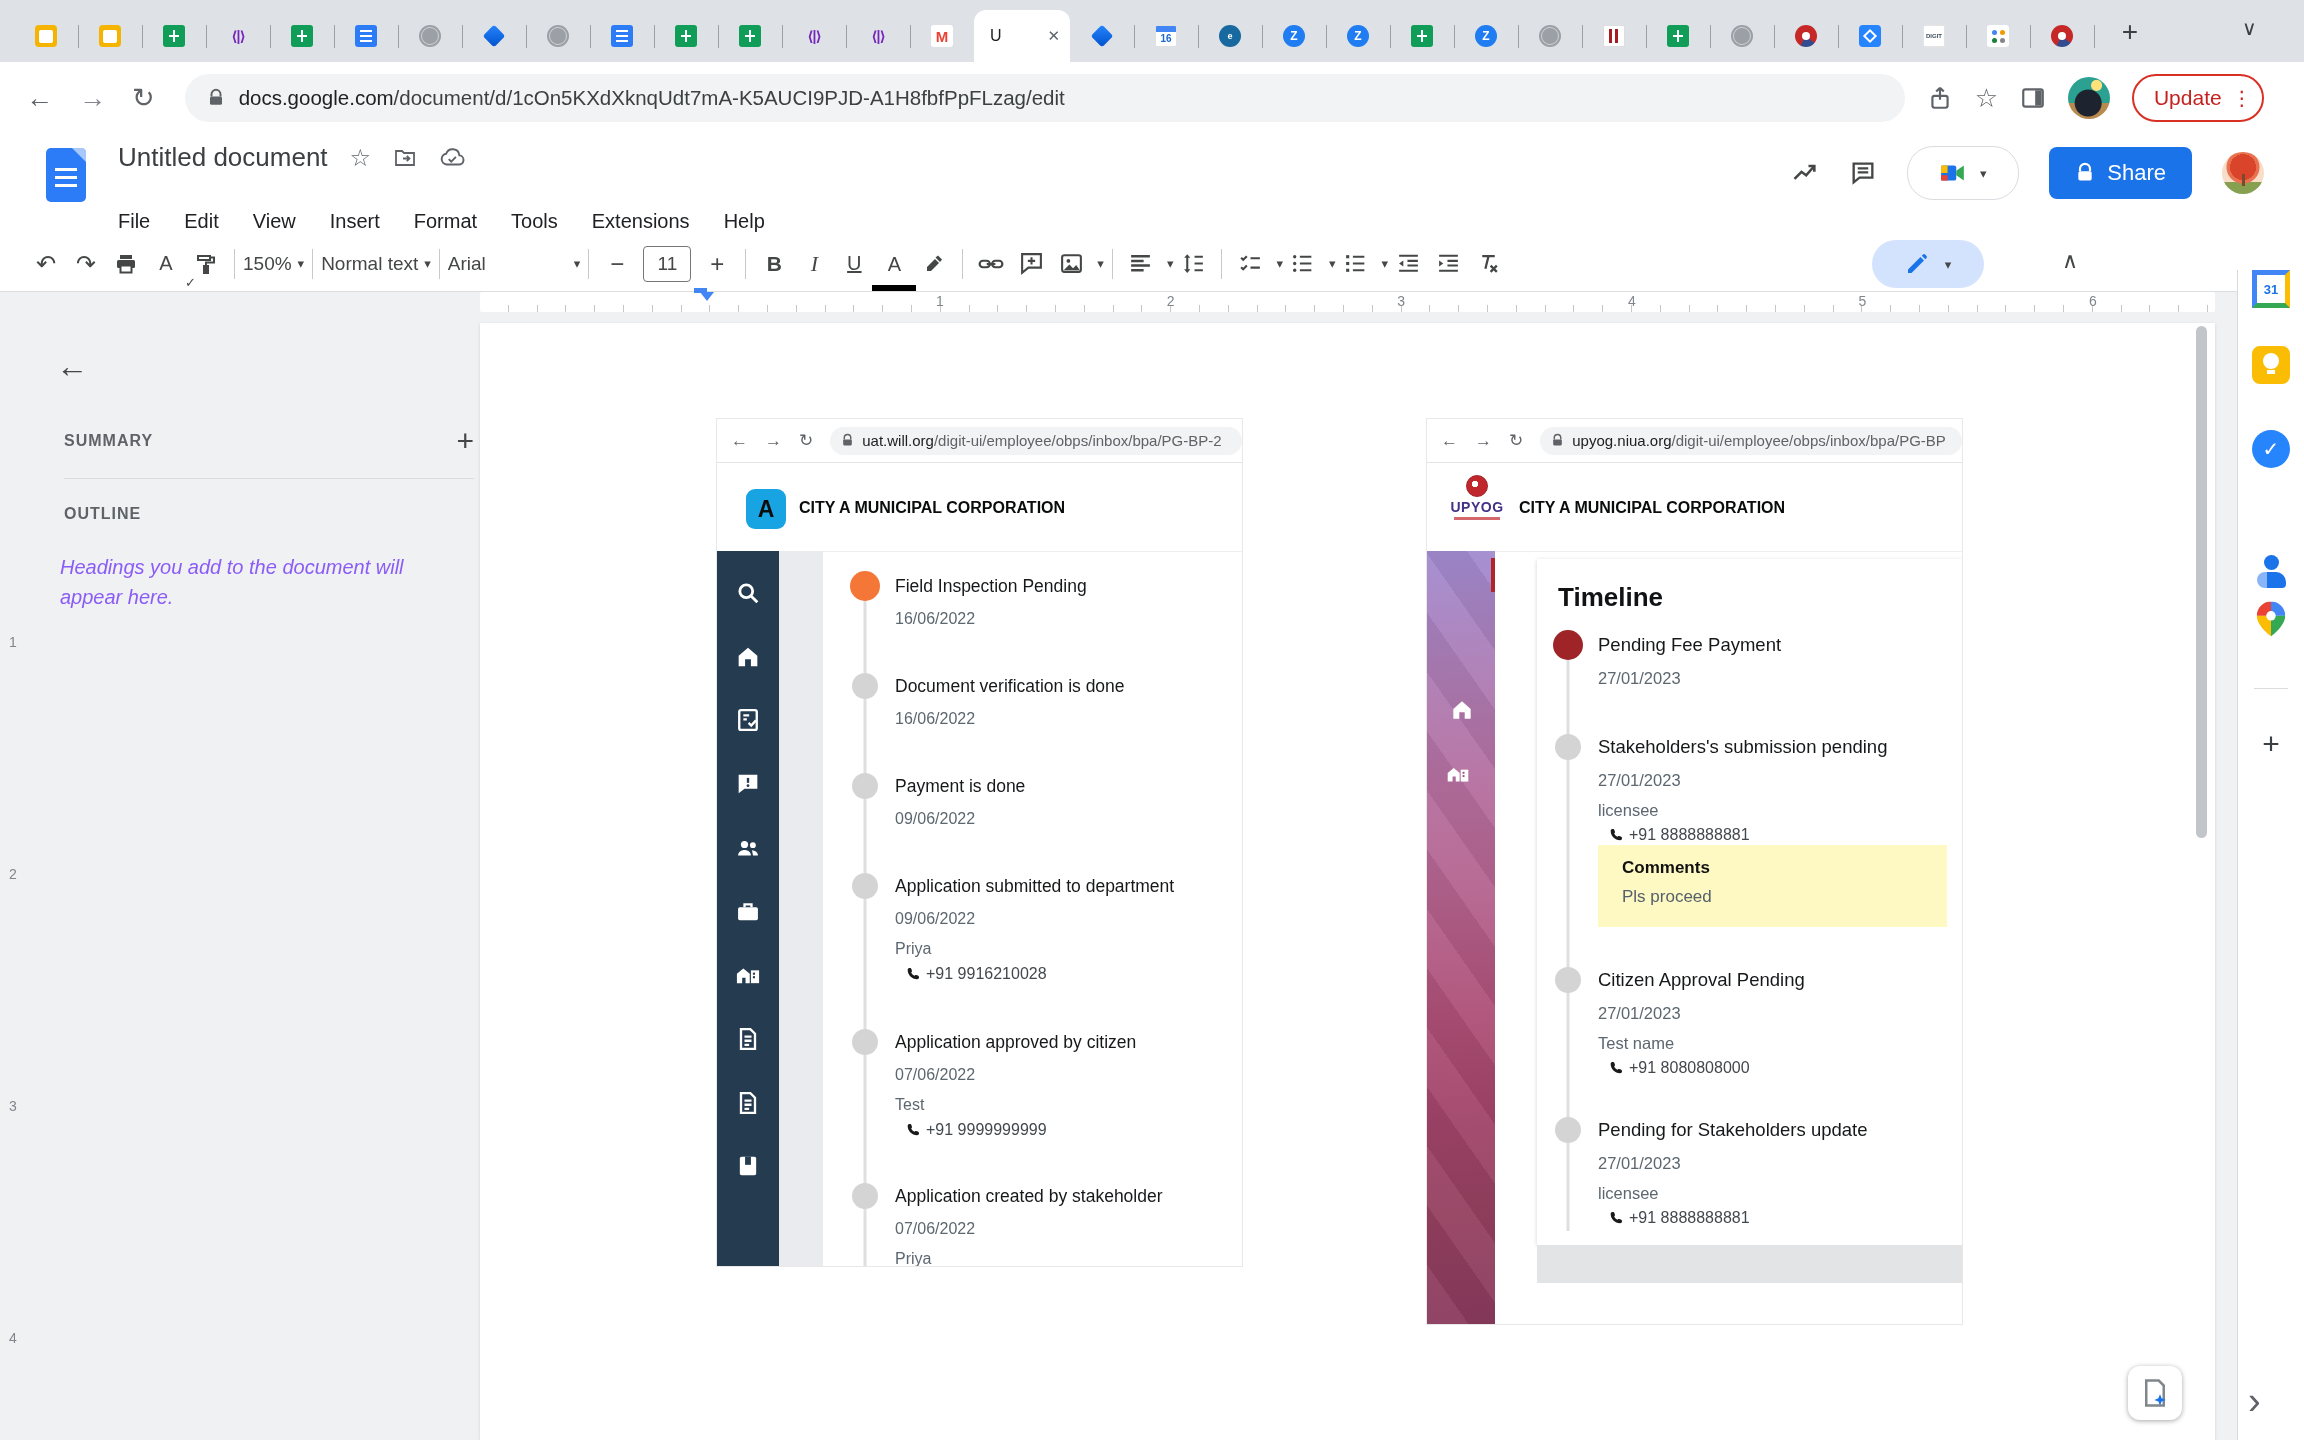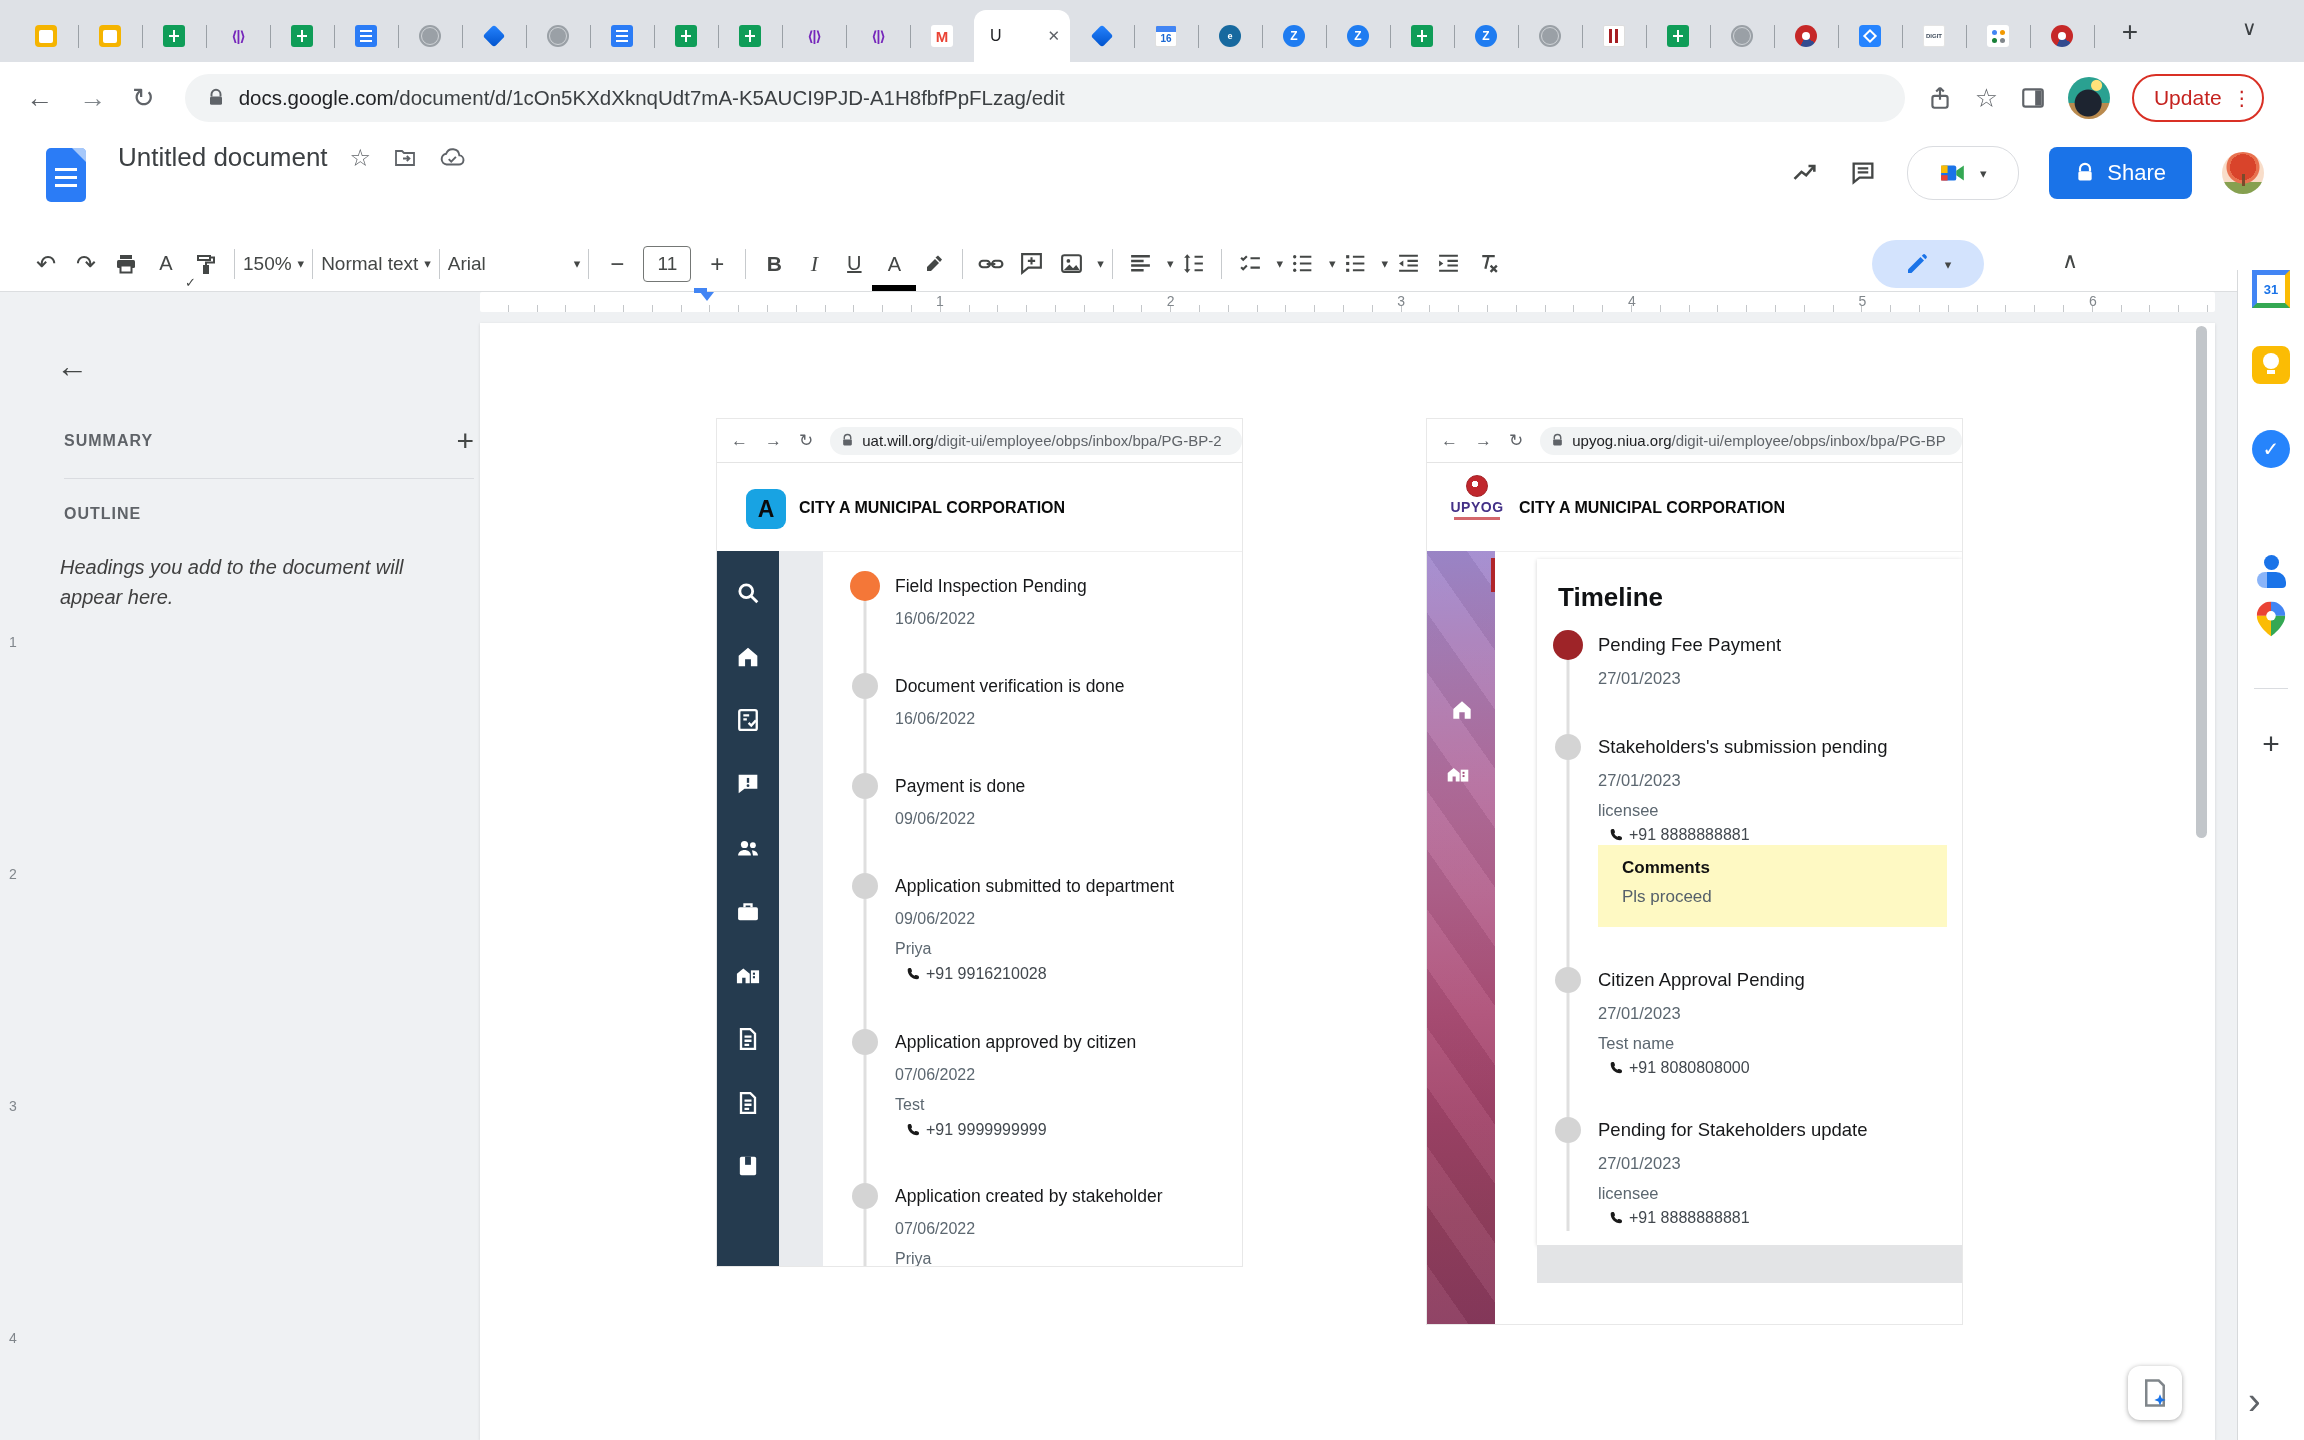--- a/index.html
+++ b/index.html
@@ -129,21 +129,21 @@
   .vnum{position:absolute;left:0px;width:26px;text-align:center;font-size:14px;color:#80868b;}
   .vscroll{position:absolute;left:2196px;top:326px;width:11px;height:512px;background:#c2c6ca;border-radius:6px;cursor:grab;}
   
   .backarrow{position:absolute;left:56px;top:348px;font-size:32px;color:#444746;cursor:pointer;}
   .sumrow{position:absolute;left:64px;top:424px;width:410px;display:flex;justify-content:space-between;align-items:center;}
   .paneltitle{font-size:16px;font-weight:700;letter-spacing:1px;color:#5f6368;}
   .plusbtn{font-size:30px;color:#444746;font-weight:400;cursor:pointer;}
   .paneldiv{position:absolute;left:64px;top:478px;width:410px;height:1px;background:#dadce0;}
   .outlinetitle{position:absolute;left:64px;top:505px;}
   .hint{position:absolute;left:60px;top:552px;width:360px;font-size:20px;line-height:30px;
-        font-style:italic;color:#404040;}
+        font-style:italic;color:#8b5cf6;}
   
   .page{position:absolute;left:480px;top:323px;width:1735px;height:1117px;background:#fff;
         box-shadow:0 1px 3px rgba(0,0,0,0.12);}
   .embed{position:absolute;top:96px;background:#fff;overflow:hidden;box-shadow:0 0 0 1px #e8e8e8;}
   .embed1{left:237px;width:525px;height:847px;}
   .embed2{left:947px;width:535px;height:905px;}
   .mininav{position:absolute;left:0;top:0;right:0;height:44px;background:#fff;border-bottom:1px solid #e4e4e4;
            display:flex;align-items:center;padding-left:14px;box-sizing:border-box;}
   .mnic{font-size:17px;color:#5f6368;margin-right:17px;line-height:1;cursor:pointer;}
   .minipill{flex:1;height:28px;border-radius:14px;background:#f1f3f4;display:flex;align-items:center;
@@ -371,20 +371,30 @@
           </svg>
       </span>
       <span class="tic">
         <svg width="26" height="26" viewBox="0 0 24 24" fill="none" stroke="currentColor" stroke-width="1.8">
             <path d="M7 18a5 5 0 01-.4-9.9A6.3 6.3 0 0118.8 9.6 4.2 4.2 0 0118 18z"></path>
             <path d="M9 13l2.3 2.3L15.6 11"></path>
           </svg>
       </span>
     </div>
     <div class="menubar">
+      <span id="menuitems" style="display:flex;gap:34px;">
+          <span class="menu-item">File</span>
+          <span class="menu-item">Edit</span>
+          <span class="menu-item">View</span>
+          <span class="menu-item">Insert</span>
+          <span class="menu-item">Format</span>
+          <span class="menu-item">Tools</span>
+          <span class="menu-item">Extensions</span>
+          <span class="menu-item">Help</span>
+        </span>
       <span class="lastedit">Last edit was 2 minutes ago</span>
     </div>
     <div class="hdr-right">
       <span class="hdr-ic">
         <svg width="28" height="28" viewBox="0 0 24 24" fill="none" stroke="#444746" stroke-width="2.2">
             <path d="M3 17l6-6 4 3 7-8"></path>
             <path d="M15 6h5v5"></path>
           </svg>
       </span>
       <span class="hdr-ic">

